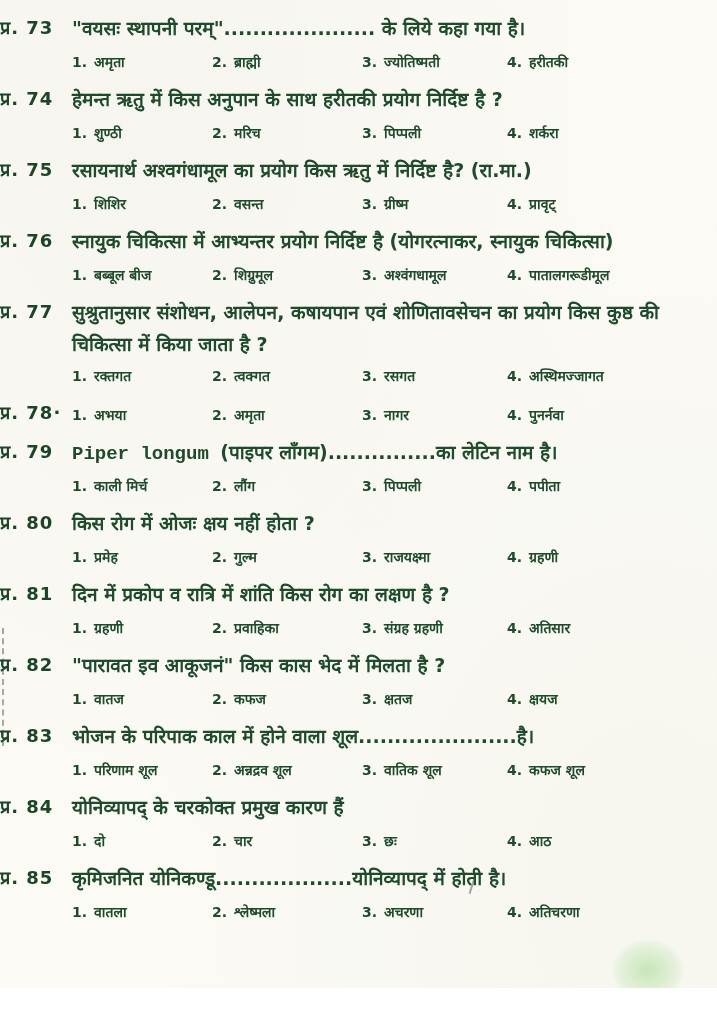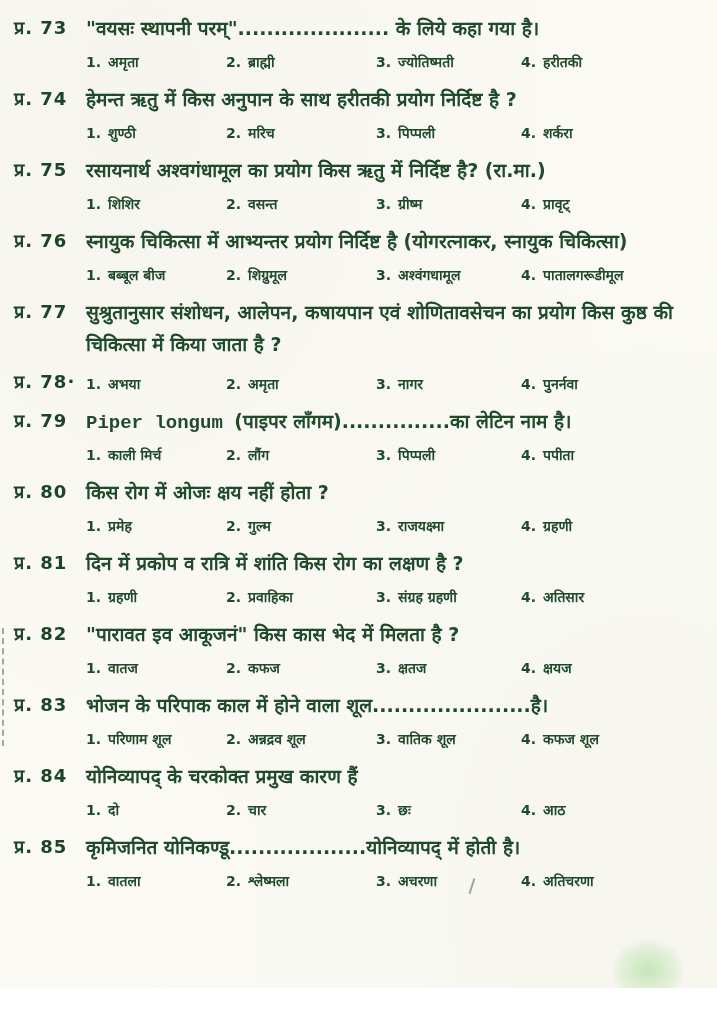--- a/index.html
+++ b/index.html
@@ -9,21 +9,21 @@
   }
   .page {
     position: relative;
     width: 717px;
     height: 988px;
     box-sizing: border-box;
     background: #fbfaf5;
     background-image:
       radial-gradient(ellipse at 20% 10%, rgba(230,228,218,0.25), transparent 60%),
       radial-gradient(ellipse at 90% 90%, rgba(235,238,225,0.3), transparent 55%);
-    padding: 13px 8px 0 14px;
+    padding: 13px 8px 0 0;
     font-family: "DejaVu Sans", sans-serif;
     color: #1f4a2b;
     font-weight: 600;
     overflow: hidden;
   }
   .question {
     display: flex;
     margin-bottom: 8px;
   }
   .qnum {
@@ -185,20 +185,34 @@
       </div>
     </div>
   </div>
 
   <div class="question">
     <div class="qnum">प्र. 77</div>
     <div class="qbody">
       <div class="qtext">
         <span class="latin"></span><span>सुश्रुतानुसार संशोधन, आलेपन, कषायपान एवं शोणितावसेचन का प्रयोग किस कुष्ठ की चिकित्सा में किया जाता है ?</span>
       </div>
+      <div class="options">
+        <div class="option">
+          <span class="optnum">1.</span><span>रक्तगत</span>
+        </div>
+        <div class="option">
+          <span class="optnum">2.</span><span>त्वक्गत</span>
+        </div>
+        <div class="option">
+          <span class="optnum">3.</span><span>रसगत</span>
+        </div>
+        <div class="option">
+          <span class="optnum">4.</span><span>अस्थिमज्जागत</span>
+        </div>
+      </div>
     </div>
   </div>
 
   <div class="question">
     <div class="qnum">प्र. 78·</div>
     <div class="qbody">
       <div class="options">
         <div class="option">
           <span class="optnum">1.</span><span>अभया</span>
         </div>

